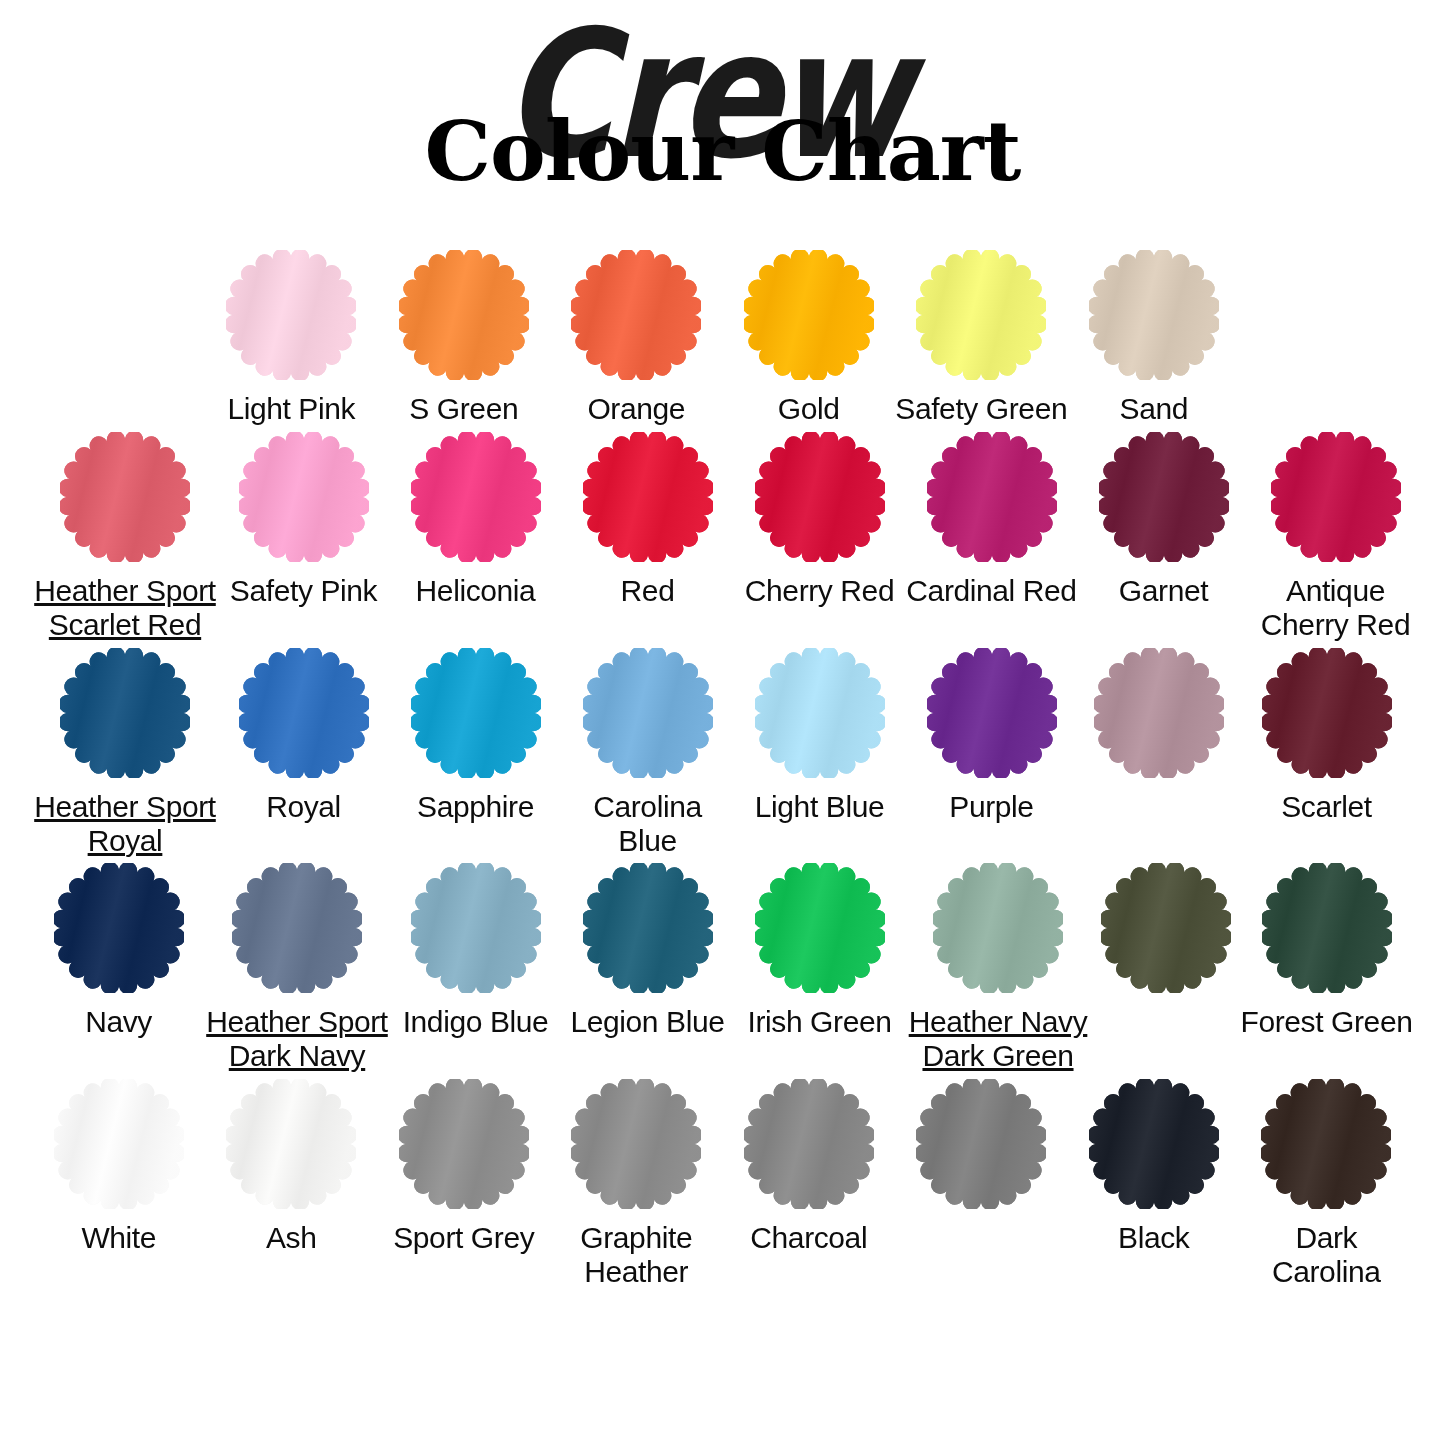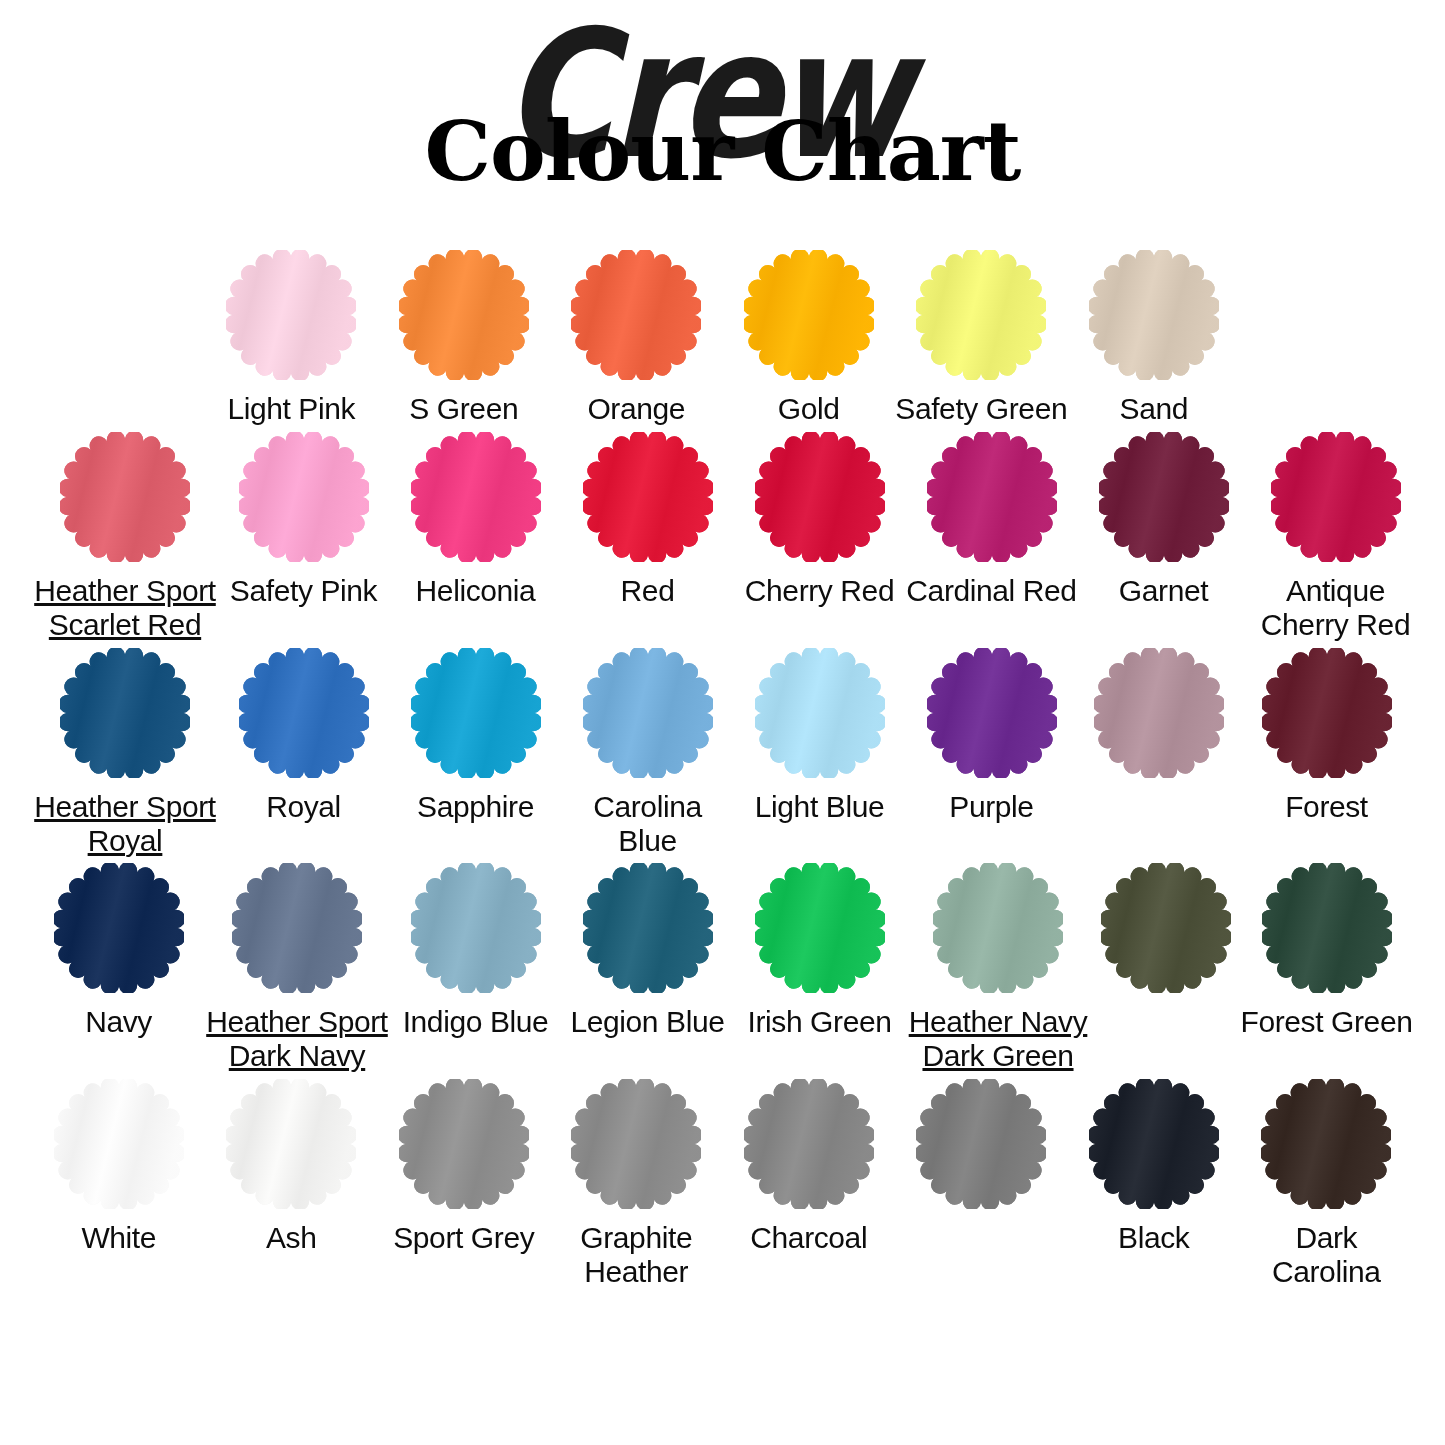--- a/index.html
+++ b/index.html
@@ -502,21 +502,21 @@
                 <stop offset="28%" stop-color="#5e1827"></stop>
                 <stop offset="52%" stop-color="#722c3b"></stop>
                 <stop offset="74%" stop-color="#601a29"></stop>
                 <stop offset="100%" stop-color="#6a2433"></stop>
               </linearGradient>
             </defs>
             <path d="M 65.00 6.48 A 8.85 8.85 0 0 1 83.08 9.35 A 8.85 8.85 0 0 1 99.39 17.66 A 8.85 8.85 0 0 1 112.34 30.61 A 8.85 8.85 0 0 1 120.65 46.92 A 8.85 8.85 0 0 1 123.52 65.00 A 8.85 8.85 0 0 1 120.65 83.08 A 8.85 8.85 0 0 1 112.34 99.39 A 8.85 8.85 0 0 1 99.39 112.34 A 8.85 8.85 0 0 1 83.08 120.65 A 8.85 8.85 0 0 1 65.00 123.52 A 8.85 8.85 0 0 1 46.92 120.65 A 8.85 8.85 0 0 1 30.61 112.34 A 8.85 8.85 0 0 1 17.66 99.39 A 8.85 8.85 0 0 1 9.35 83.08 A 8.85 8.85 0 0 1 6.48 65.00 A 8.85 8.85 0 0 1 9.35 46.92 A 8.85 8.85 0 0 1 17.66 30.61 A 8.85 8.85 0 0 1 30.61 17.66 A 8.85 8.85 0 0 1 46.92 9.35 A 8.85 8.85 0 0 1 65.00 6.48 Z" fill="#66202f"></path>
             <path d="M 65.00 6.48 A 8.85 8.85 0 0 1 83.08 9.35 A 8.85 8.85 0 0 1 99.39 17.66 A 8.85 8.85 0 0 1 112.34 30.61 A 8.85 8.85 0 0 1 120.65 46.92 A 8.85 8.85 0 0 1 123.52 65.00 A 8.85 8.85 0 0 1 120.65 83.08 A 8.85 8.85 0 0 1 112.34 99.39 A 8.85 8.85 0 0 1 99.39 112.34 A 8.85 8.85 0 0 1 83.08 120.65 A 8.85 8.85 0 0 1 65.00 123.52 A 8.85 8.85 0 0 1 46.92 120.65 A 8.85 8.85 0 0 1 30.61 112.34 A 8.85 8.85 0 0 1 17.66 99.39 A 8.85 8.85 0 0 1 9.35 83.08 A 8.85 8.85 0 0 1 6.48 65.00 A 8.85 8.85 0 0 1 9.35 46.92 A 8.85 8.85 0 0 1 17.66 30.61 A 8.85 8.85 0 0 1 30.61 17.66 A 8.85 8.85 0 0 1 46.92 9.35 A 8.85 8.85 0 0 1 65.00 6.48 Z" fill="url(#g21)" opacity="0.85"></path>
           </svg>
         </div>
-        <div class="label">Forest</div>
+        <div class="label">Scarlet</div>
       </div>
     </div>
     <div class="row">
       <div class="cell">
         <div class="swatch-wrap">
           <svg class="swatch" viewBox="0 0 130 130" width="130" height="130">
             <defs>
               <linearGradient id="g22" x1="0" y1="0" x2="1" y2="0.25">
                 <stop offset="0%" stop-color="#1b345e"></stop>
                 <stop offset="28%" stop-color="#09224c"></stop>

